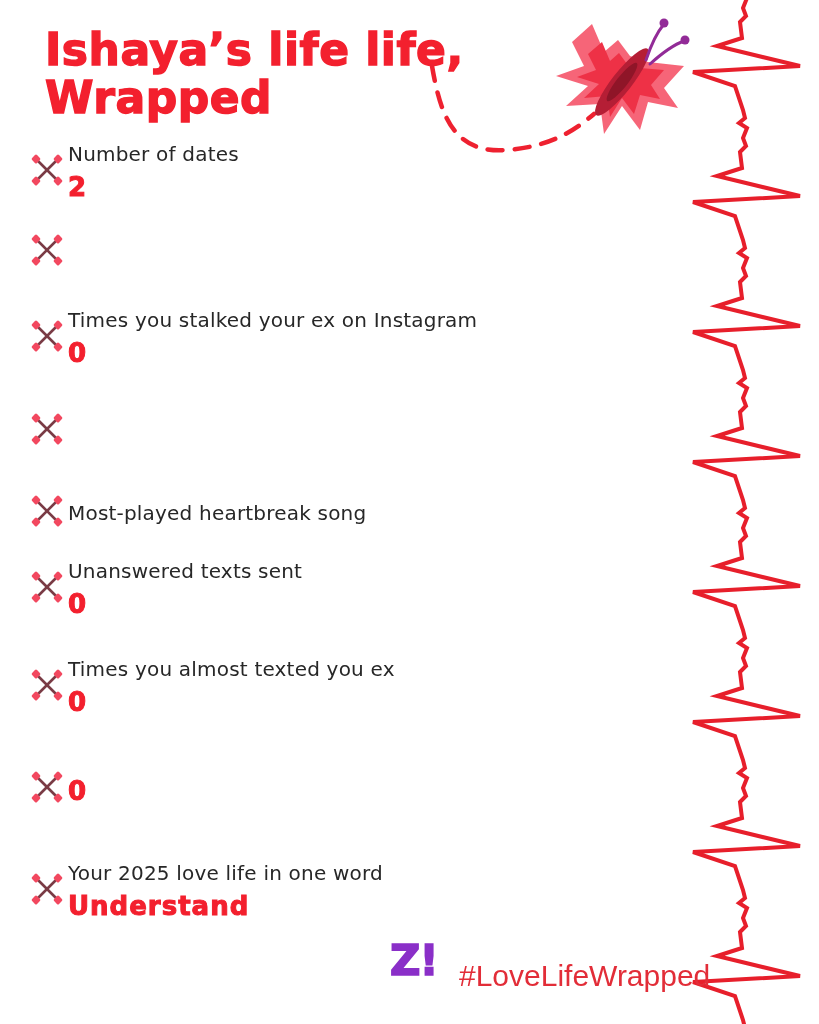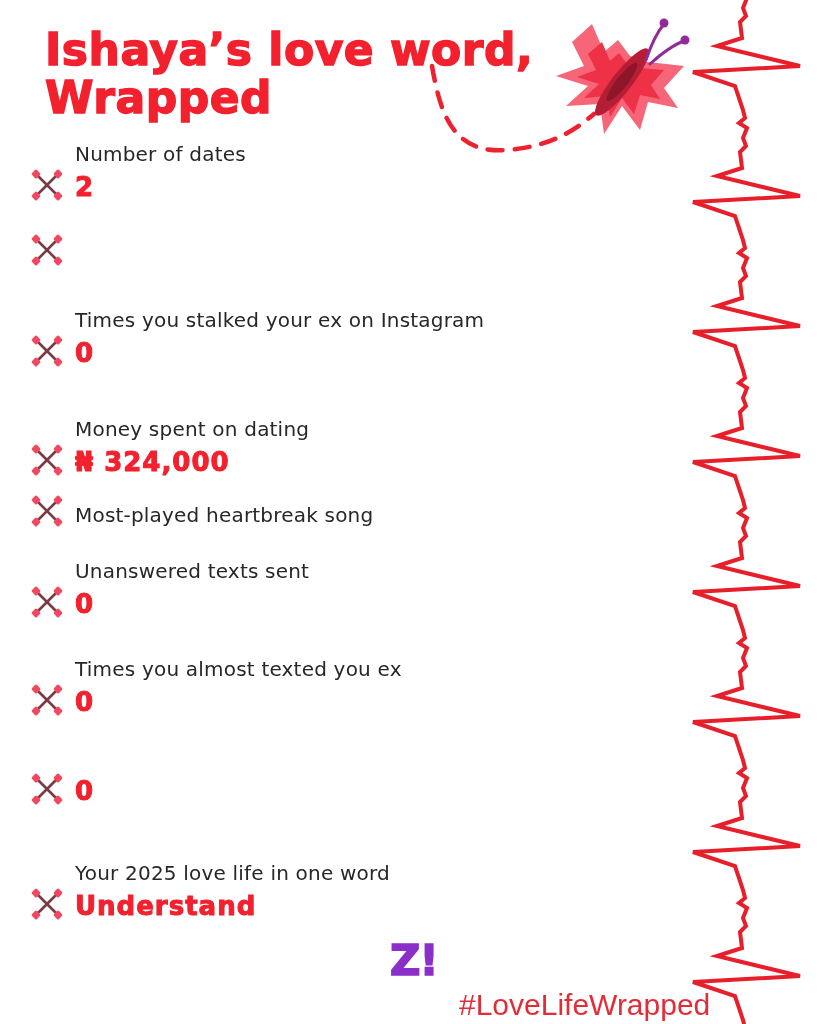--- a/index.html
+++ b/index.html
@@ -14,21 +14,21 @@
   body{font-family:"DejaVu Sans","Liberation Sans",sans-serif;background:#fff;}
   .canvas{position:relative;width:819px;height:1024px;background:var(--background);overflow:hidden;}
 
   .page-title{
     position:absolute;left:45px;top:26px;width:560px;
     color:var(--accent-red);font-size:44px;font-weight:800;line-height:48px;
     letter-spacing:.5px;-webkit-text-stroke:1.4px var(--accent-red);
   }
   .title-line{display:block;}
 
-  .stat{position:absolute;left:30px;display:flex;align-items:flex-end;gap:11px;}
+  .stat{position:absolute;left:30px;display:flex;align-items:center;gap:4px;}
   .x-icon{width:34px;height:34px;flex:0 0 34px;margin-top:-4px;}
   .stat-label{
     color:var(--text-dark);font-size:20px;line-height:26px;font-weight:500;
     letter-spacing:.2px;
   }
   .stat-value{
     margin-top:5px;color:var(--accent-red);font-size:26px;line-height:30px;
     font-weight:800;letter-spacing:1px;-webkit-text-stroke:1px var(--accent-red);
   }
 
@@ -46,21 +46,21 @@
 
   .ekg-svg{position:absolute;left:685px;top:0;width:130px;height:1024px;}
   .ekg-path{fill:none;stroke:var(--ekg-red);stroke-width:4;stroke-linecap:round;stroke-linejoin:miter;}
 
   .logo{
     position:absolute;left:390px;top:936px;color:var(--logo-purple);
     font-size:42px;font-weight:800;letter-spacing:-1px;
     -webkit-text-stroke:1.6px var(--logo-purple);
   }
   .hashtag{
-    position:absolute;left:459px;top:988px;color:var(--hashtag-red);
+    position:absolute;left:459px;top:959px;color:var(--hashtag-red);
     font-family:"Liberation Sans",sans-serif;font-size:30px;font-weight:400;
   }
 </style>
 </head>
 <body>
 
 <div class="canvas">
 
   <svg width="0" height="0" style="position:absolute" aria-hidden="true">
     <defs>
@@ -69,21 +69,21 @@
         <line class="x-line" x1="28" y1="6" x2="6" y2="28"></line>
         <rect class="x-tip" x="2.5" y="2.5" width="7" height="7" rx="1.5" transform="rotate(45 6 6)"></rect>
         <rect class="x-tip" x="24.5" y="2.5" width="7" height="7" rx="1.5" transform="rotate(45 28 6)"></rect>
         <rect class="x-tip" x="2.5" y="24.5" width="7" height="7" rx="1.5" transform="rotate(45 6 28)"></rect>
         <rect class="x-tip" x="24.5" y="24.5" width="7" height="7" rx="1.5" transform="rotate(45 28 28)"></rect>
       </g>
     </defs>
   </svg>
 
   <h1 class="page-title">
-    <span class="title-line">Ishaya’s love word,</span>
+    <span class="title-line">Ishaya’s life life,</span>
     <span class="title-line">Wrapped</span>
   </h1>
 
   <svg class="deco-svg" viewBox="0 0 819 1024" aria-hidden="true">
     <path class="trail" d="M432,66 C440,112 452,154 506,150 C550,147 574,131 594,114"></path>
     <g>
       <polygon class="wing-outer" points="592,24 604,52 618,40 630,56 648,62 684,66 664,88 678,108 648,102 640,130 622,106 604,134 600,104 566,106 588,86 556,76 584,66 572,42"></polygon>
       <polygon class="wing-inner" points="602,42 610,61 619,53 627,64 640,68 664,70 651,85 660,99 640,95 634,114 622,98 610,117 607,96 584,98 599,84 577,77 596,70 588,54"></polygon>
       <ellipse class="bf-body" cx="622" cy="82" rx="42" ry="10" transform="rotate(-52 622 82)"></ellipse>
       <ellipse class="bf-core" cx="622" cy="82" rx="24" ry="5.5" transform="rotate(-52 622 82)"></ellipse>
@@ -130,24 +130,20 @@
     <div class="stat-body">
       <div class="stat-label">Times you stalked your ex on Instagram</div>
       <div class="stat-value">0</div>
     </div>
   </div>
 
   <div class="stat" style="top:416px">
     <svg class="x-icon" viewBox="0 0 34 34">
         <use href="#xicon"></use>
       </svg>
-    <div class="stat-body">
-      <div class="stat-label">Money spent on dating</div>
-      <div class="stat-value">₦ 324,000</div>
-    </div>
   </div>
 
   <div class="stat" style="top:498px">
     <svg class="x-icon" viewBox="0 0 34 34">
         <use href="#xicon"></use>
       </svg>
     <div class="stat-body">
       <div class="stat-label">Most-played heartbreak song</div>
     </div>
   </div>

